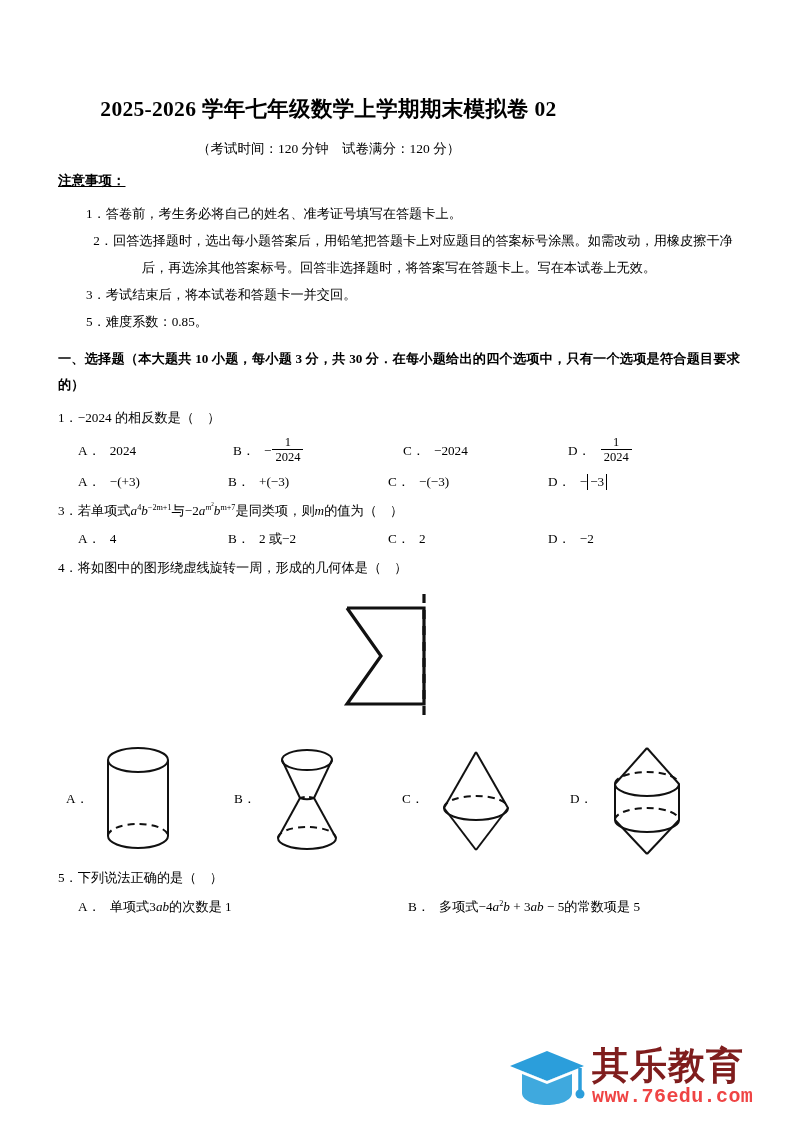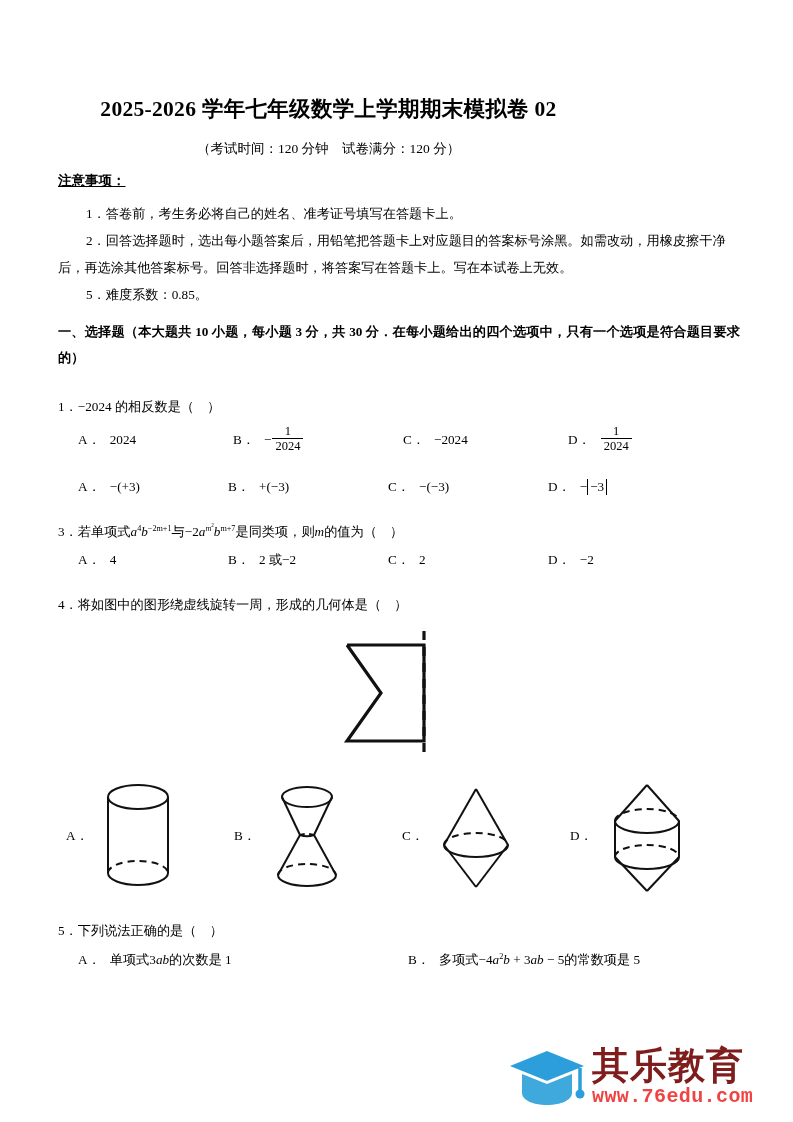--- a/index.html
+++ b/index.html
@@ -31,32 +31,32 @@
 
   .body-area { position:absolute; top:172px; left:58px; width:682px; }
 
   .notice-title { font-size:13.5px; font-weight:bold; margin-bottom:10px;text-decoration:underline; }
   .notice-item {
     font-size:13.2px;
     line-height:2.05;
     text-indent:28px;
     margin:0;
   }
-  .notice-item.wrap { text-indent:28px; }
+  .notice-item.wrap { text-indent:28px;text-align:center; }
   .red { color:#e02b2b; }
 
   .section-head {
     font-size:13.2px;
     font-weight:bold;
     line-height:1.95;
     margin-top:11px;
     text-align:justify;
   }
 
-  .q { margin-top:24px; }
+  .q { margin-top:8px; }
   .q-stem {
     font-size:13.2px;
     line-height:1.85;
     white-space:nowrap;
   }
   .opts {
     display:flex;
     font-size:13.2px;
     margin-top:6px;
     padding-left:20px;
@@ -134,20 +134,21 @@
 
   <div class="title">2025-2026 学年七年级数学上学期期末模拟卷 02</div>
   <div class="subtitle">（考试时间：120 分钟　试卷满分：120 分）</div>
 
   <div class="body-area">
 
     <div class="notice-title">注意事项：</div>
 
     <p class="notice-item">1．答卷前，考生务必将自己的姓名、准考证号填写在答题卡上。</p>
     <p class="notice-item wrap">2．回答选择题时，选出每小题答案后，用铅笔把答题卡上对应题目的答案标号涂黑。如需改动，用橡皮擦干净后，再选涂其他答案标号。回答非选择题时，将答案写在答题卡上。写在本试卷上无效。</p>
+    <p class="notice-item">3．考试结束后，将本试卷和答题卡一并交回。</p>
     <p class="notice-item">5．难度系数：0.85。</p>
 
     <div class="section-head">一、选择题（本大题共 10 小题，每小题 3 分，共 30 分．在每小题给出的四个选项中，只有一个选项是符合题目要求的）</div>
 
     <div class="q">
       <div class="q-stem"><span>1．</span><span>−2024 的相反数是（　）</span></div>
       <div class="opts w1">
         <div class="opt">
             <span class="lbl">A．</span>
             <span>2024</span>

